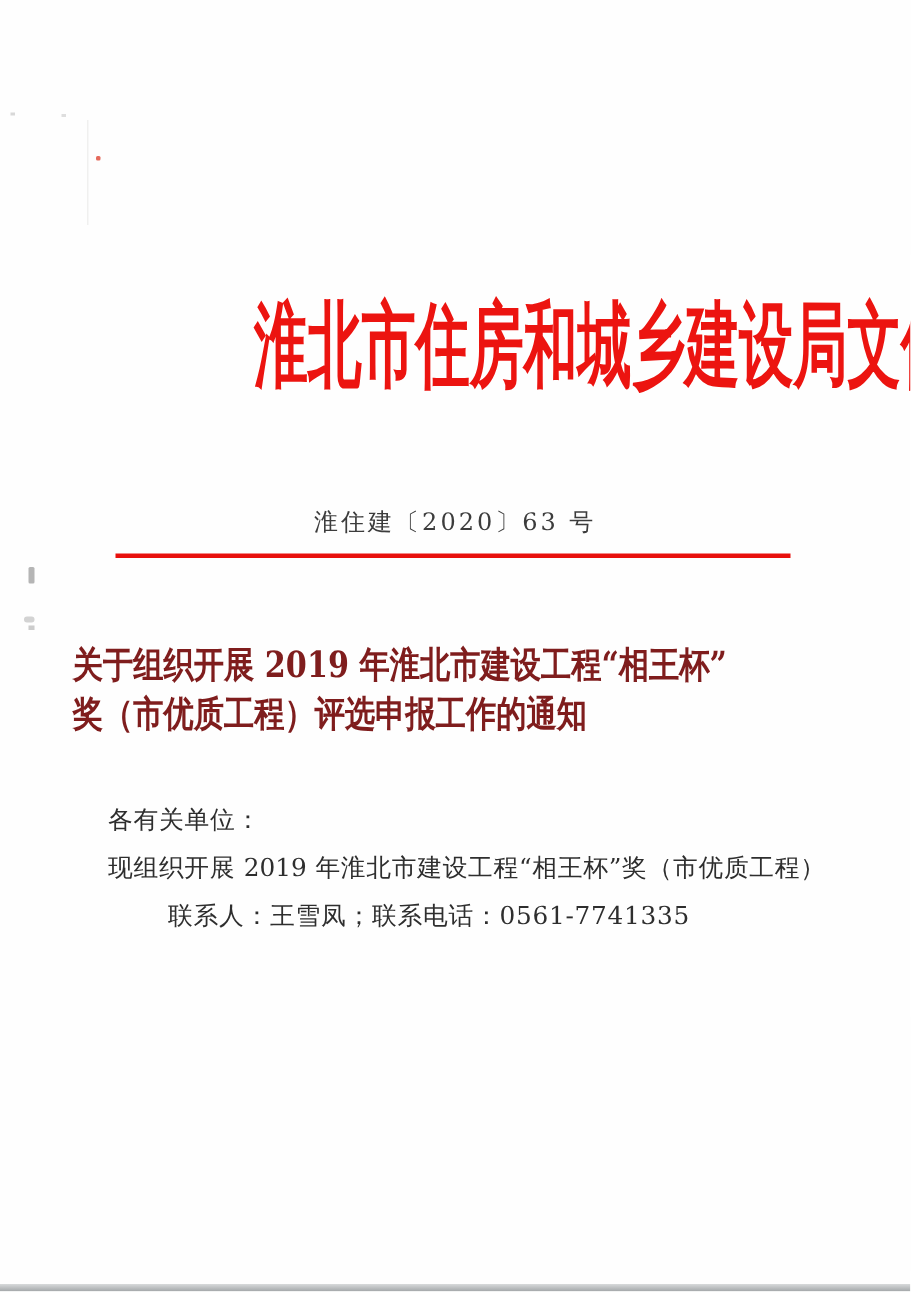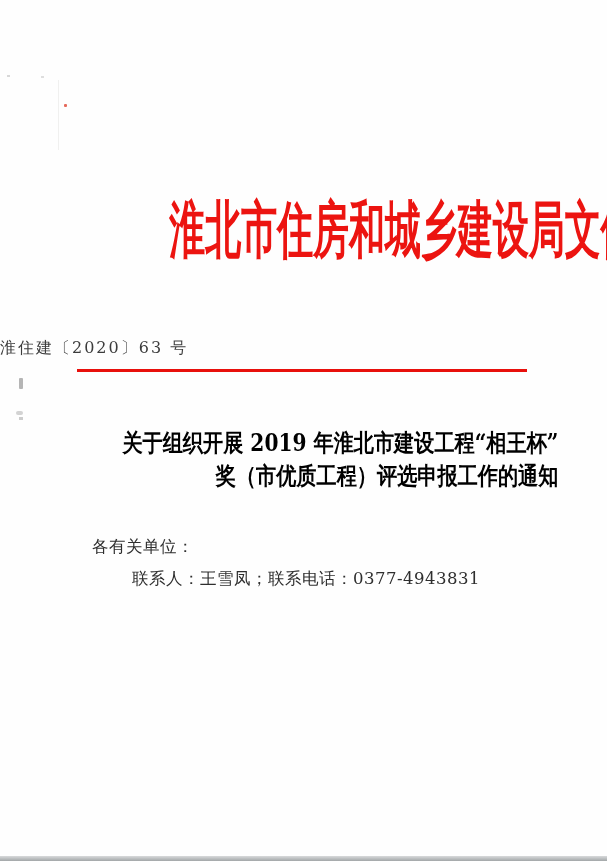--- a/index.html
+++ b/index.html
@@ -35,20 +35,21 @@
     transform-origin: center center;
     letter-spacing: 0px;
   }
 
   
   .doc-number {
     position: absolute;
     top: 338px;
     left: 0;
     width: 100%;
+    text-align: center;
     font-size: 16px;
     letter-spacing: 2px;
     color: #3c3c3c;
     font-weight: 400;
   }
 
   
   .red-divider {
     position: absolute;
     top: 369px;
@@ -57,42 +58,41 @@
     height: 2.5px;
     background: #e8100c;
   }
 
   
   .notice-title {
     position: absolute;
     top: 426px;
     left: 0;
     width: 100%;
-    text-align: right;
-    color: #000000;
+    text-align: left;
+    color: #7f1d1d;
     font-weight: 700;
   }
   .notice-title .t-line {
     display: block;
     font-size: 24px;
     line-height: 33px;
     white-space: nowrap;
     transform: scaleX(0.84);
     transform-origin: center center;
   }
 
   
   .body-text {
     position: absolute;
     top: 531px;
     left: 72px;
     width: 478px;
     color: #2e2e2e;
     font-size: 16.5px;
-    margin-left: 20px;
   }
   .body-line {
     line-height: 32px;
     height: 32px;
     white-space: nowrap;
     letter-spacing: 0.5px;
   }
   .body-line.justify {
     white-space: normal;
     text-align: justify;
@@ -144,18 +144,19 @@
 
   <div class="red-divider"></div>
 
   <div class="notice-title">
     <span class="t-line">关于组织开展 2019 年淮北市建设工程“相王杯”</span>
     <span class="t-line">奖（市优质工程）评选申报工作的通知</span>
   </div>
 
   <div class="body-text">
       <div class="body-line indent-0">各有关单位：</div>
-      <div class="body-line indent-2">联系人：王雪凤；联系电话：0377-4943831</div>
+      <div class="body-line indent-0 justify">现组织开展 2019 年淮北市建设工程“相王杯”奖（市优质工程）</div>
+      <div class="body-line indent-2">联系人：王雪凤；联系电话：0561-7741335</div>
     </div>
 
   <div class="bottom-shadow"></div>
 
 </div>
 
 </body></html>

